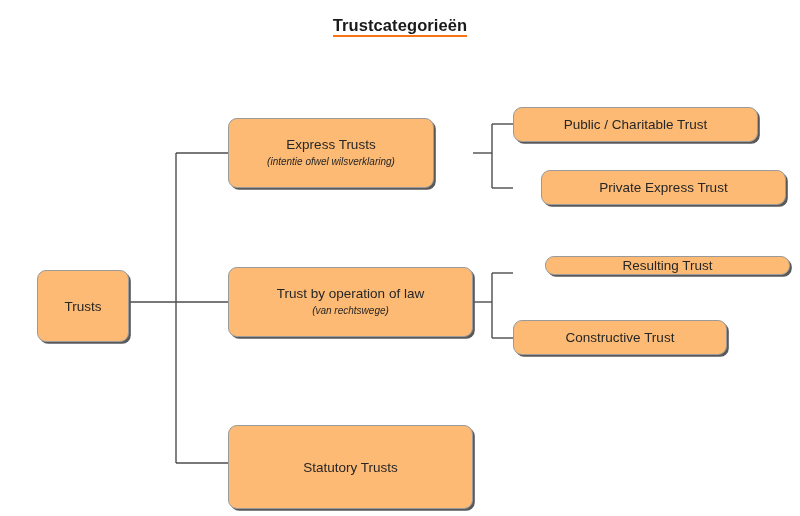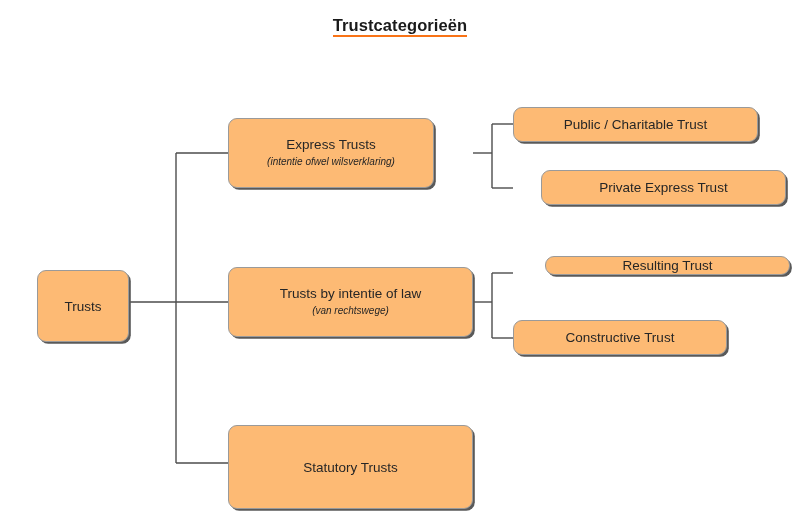--- a/index.html
+++ b/index.html
@@ -131,21 +131,21 @@
   <div class="node" id="node-root">
     <div class="node-title">Trusts</div>
   </div>
 
   <div class="node" id="node-express">
     <div class="node-title">Express Trusts</div>
     <div class="node-sub">(intentie ofwel wilsverklaring)</div>
   </div>
 
   <div class="node" id="node-operation">
-    <div class="node-title">Trusts by intentie of law</div>
+    <div class="node-title">Trust by operation of law</div>
     <div class="node-sub">(van rechtswege)</div>
   </div>
 
   <div class="node" id="node-statutory">
     <div class="node-title">Statutory Trusts</div>
   </div>
 
   <div class="node" id="node-public">
     <div class="node-title">Public / Charitable Trust</div>
   </div>

